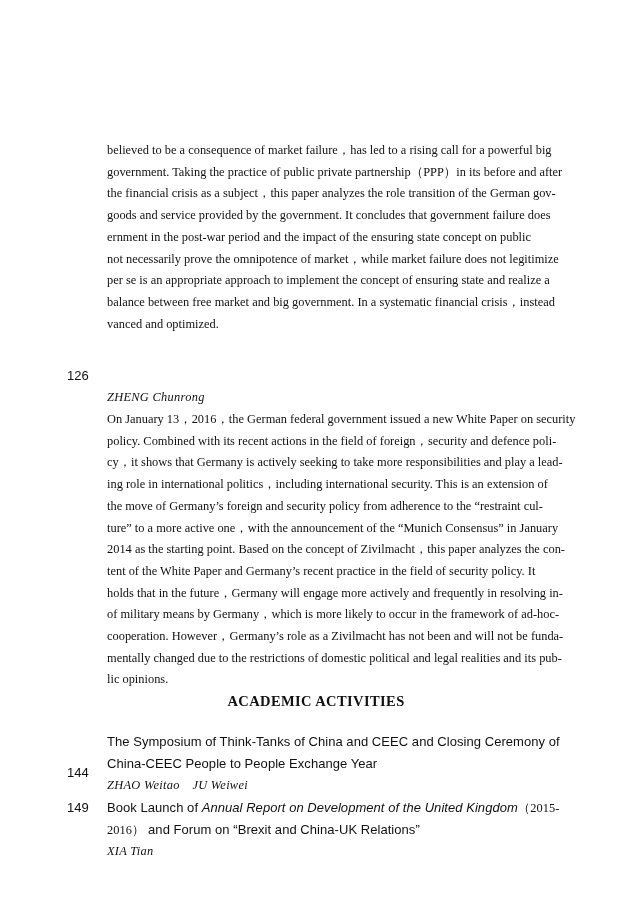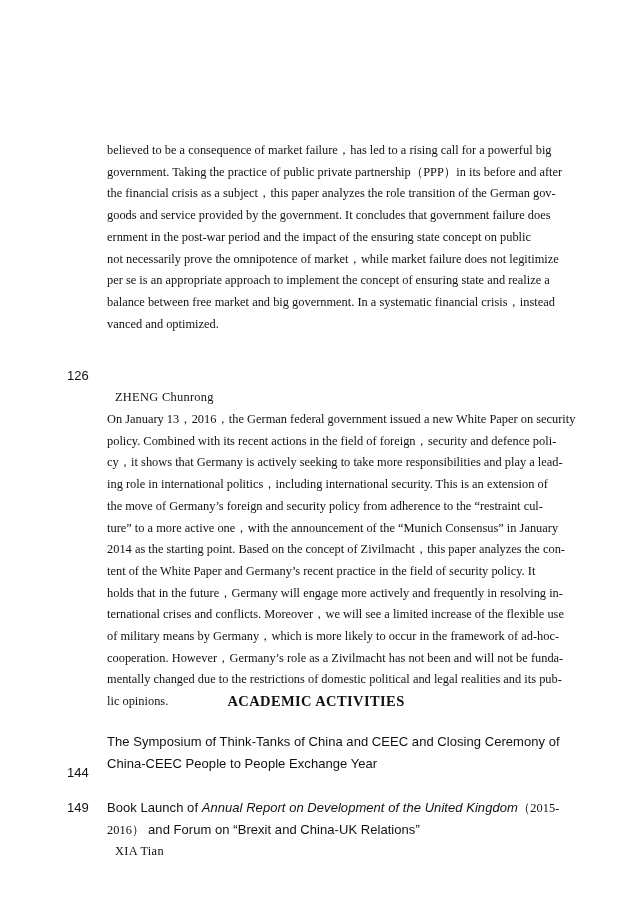--- a/index.html
+++ b/index.html
@@ -9,21 +9,21 @@
     .sans { font-family: "Liberation Sans", "DejaVu Sans", sans-serif; }
     .body-text {
       position: absolute; left: 107px; width: 424px;
       font-size: 12.4px; line-height: 21.7px;
       text-align: justify;
     }
     .body-text .ln { display: block; text-align-last: justify; white-space: nowrap; }
     .body-text .ln.last { text-align-last: left; }
     .entry-num { position: absolute; left: 67px; font-size: 13px; line-height: 21.7px; text-align: center; }
     .entry-title { position: absolute; left: 107px; font-size: 13px; line-height: 21.7px; white-space: nowrap; letter-spacing: 0.05px; }
-    .author { position: absolute; left: 115px; font-size: 12.4px; line-height: 21.7px; letter-spacing: 0.3px; }
+    .author { position: absolute; left: 107px; font-size: 12.4px; line-height: 21.7px; letter-spacing: 0.3px; font-style: italic; }
     .section-heading { position: absolute; left: 0; width: 632px; text-align: center; top: 645px; font-size: 14.5px; font-weight: bold; letter-spacing: 0.4px; }
     .yr { font-family: "Liberation Serif", "DejaVu Serif", serif; font-size: 12.4px; }
   </style>
 </head>
 <body>
 
 <div class="page">
 
   <div class="body-text serif" style="top:92px;">
     <span class="ln">believed to be a consequence of market failure，has led to a rising call for a powerful big</span>
@@ -42,31 +42,31 @@
   <div class="body-text serif" style="top:361px;">
     <span class="ln">On January 13，2016，the German federal government issued a new White Paper on security</span>
     <span class="ln">policy. Combined with its recent actions in the field of foreign，security and defence poli-</span>
     <span class="ln">cy，it shows that Germany is actively seeking to take more responsibilities and play a lead-</span>
     <span class="ln">ing role in international politics，including international security. This is an extension of</span>
     <span class="ln">the move of Germany’s foreign and security policy from adherence to the “restraint cul-</span>
     <span class="ln">ture” to a more active one，with the announcement of the “Munich Consensus” in January</span>
     <span class="ln">2014 as the starting point. Based on the concept of Zivilmacht，this paper analyzes the con-</span>
     <span class="ln">tent of the White Paper and Germany’s recent practice in the field of security policy. It</span>
     <span class="ln">holds that in the future，Germany will engage more actively and frequently in resolving in-</span>
-    <span class="ln">ternational crises and conflicts. Moreover，we will see a limited increase of the flexible use</span>
     <span class="ln">of military means by Germany，which is more likely to occur in the framework of ad-hoc-</span>
     <span class="ln">cooperation. However，Germany’s role as a Zivilmacht has not been and will not be funda-</span>
     <span class="ln">mentally changed due to the restrictions of domestic political and legal realities and its pub-</span>
     <span class="ln last">lic opinions.</span>
   </div>
 
   <div class="section-heading serif">ACADEMIC ACTIVITIES</div>
 
   <span class="entry-num sans" style="top:714px;">144</span>
   <span class="entry-title sans" style="top:683px;">The Symposium of Think-Tanks of China and CEEC and Closing Ceremony of</span>
   <span class="entry-title sans" style="top:705px;">China-CEEC People to People Exchange Year</span>
+  <span class="author serif" style="top:727px; white-space:pre;">ZHAO Weitao　JU Weiwei</span>
 
   <span class="entry-num sans" style="top:749px;">149</span>
   <span class="entry-title sans" style="top:749px;"><span>Book Launch of </span><i>Annual Report on Development of the United Kingdom</i><span class="yr">（2015-</span></span>
   <span class="entry-title sans" style="top:771px;"><span class="yr">2016）</span><span> and Forum on “Brexit and China-UK Relations”</span></span>
   <span class="author serif" style="top:793px;">XIA Tian</span>
 
 </div>
 
 </body></html>

